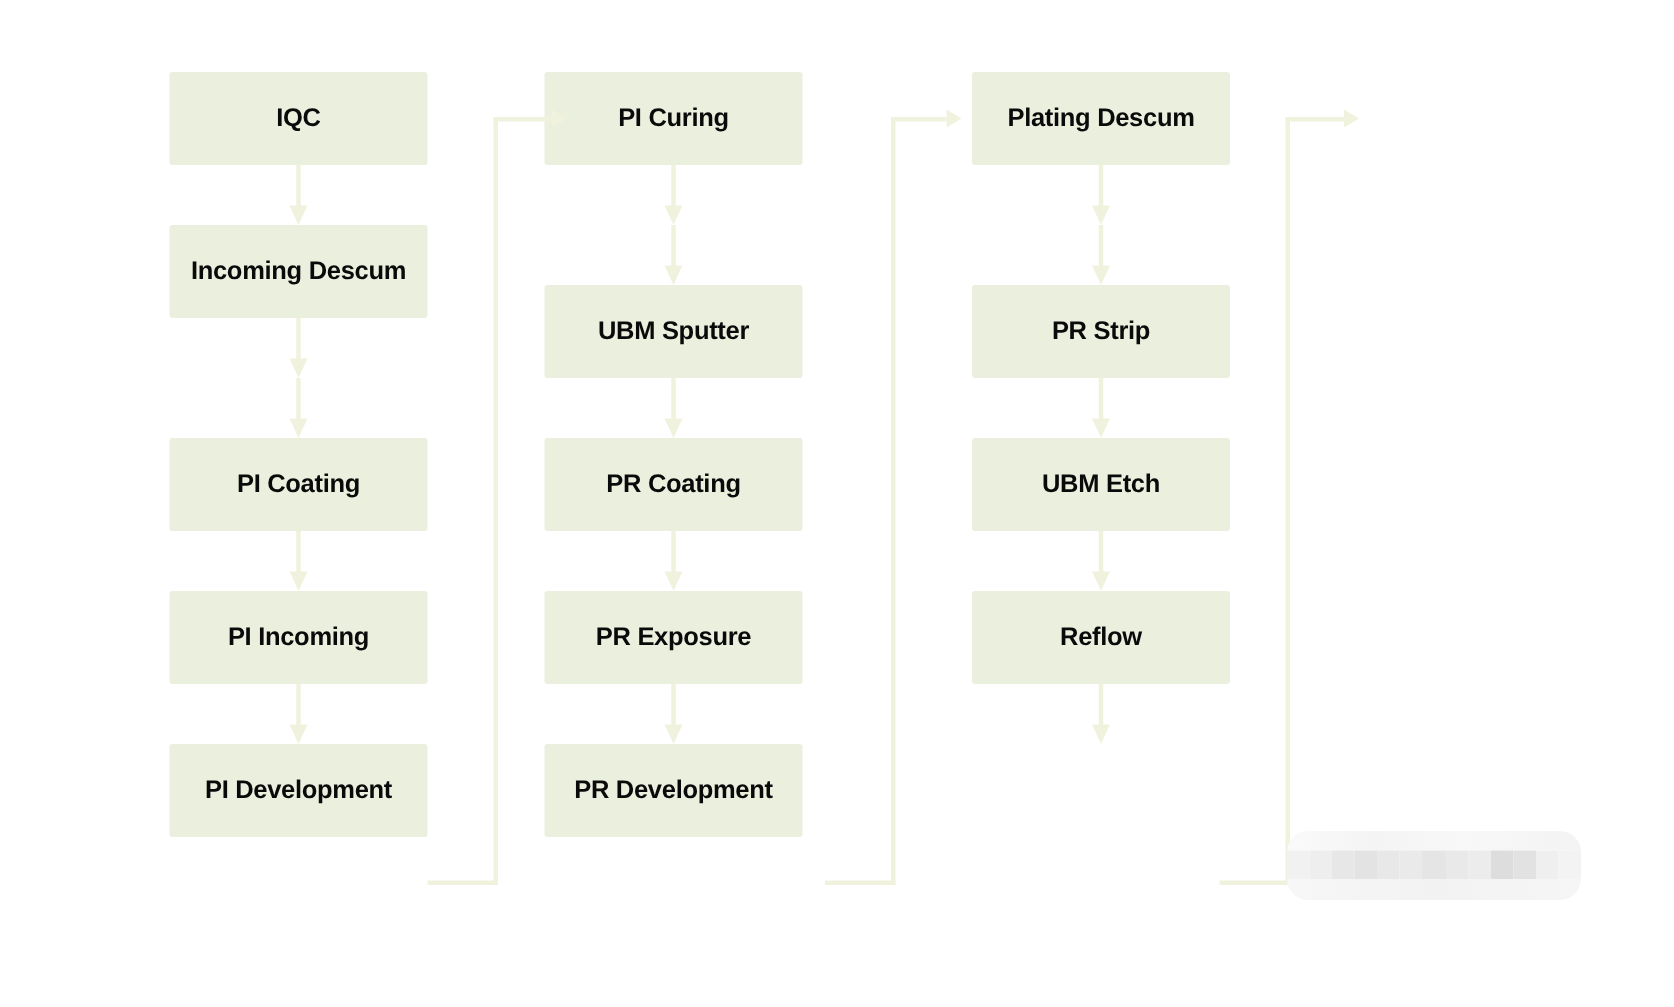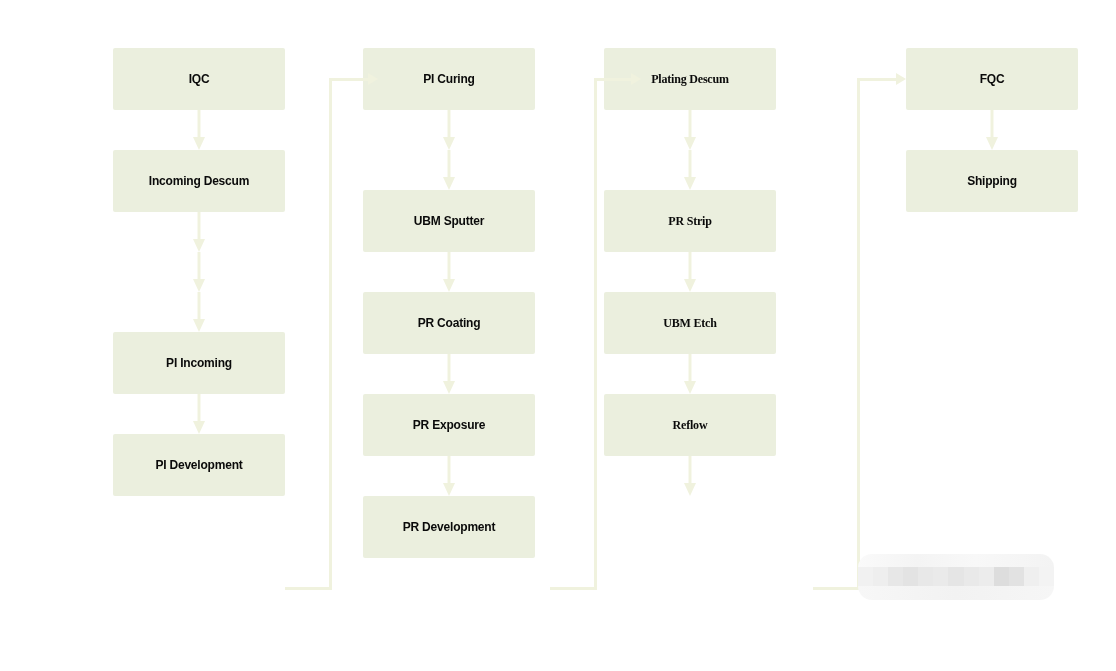--- a/index.html
+++ b/index.html
@@ -18,31 +18,31 @@
   }
   .col{
     position:absolute;
     top:48px;
     width:172px;
     display:flex;
     flex-direction:column;
   }
   .col-1{left:113px;}
   .col-2{left:363px;}
-  .col-3{left:604px;font-family:Liberation Serif, serif;}
+  .col-3{left:648px;}
   .col-4{left:906px;}
   .box{
     height:62px;
     background:var(--box-fill);
     border-radius:2px;
     display:flex;
     align-items:center;
     justify-content:center;
     font-weight:bold;
-    font-size:12px;
+    font-size:17px;
     color:var(--text);
     letter-spacing:-0.2px;
     text-align:center;
   }
   .varrow{
     height:40px;
     display:flex;
     align-items:flex-start;
     justify-content:center;
   }
@@ -121,20 +121,21 @@
           <line x1="8" y1="0" x2="8" y2="29" stroke-width="3"></line>
           <path d="M2 27 L14 27 L8 40 Z"></path>
         </svg>
       </div>
     <div class="varrow">
         <svg width="16" height="40" viewBox="0 0 16 40">
           <line x1="8" y1="0" x2="8" y2="29" stroke-width="3"></line>
           <path d="M2 27 L14 27 L8 40 Z"></path>
         </svg>
       </div>
+    <div class="box">PI Coating</div>
     <div class="varrow">
         <svg width="16" height="40" viewBox="0 0 16 40">
           <line x1="8" y1="0" x2="8" y2="29" stroke-width="3"></line>
           <path d="M2 27 L14 27 L8 40 Z"></path>
         </svg>
       </div>
     <div class="box">PI Incoming</div>
     <div class="varrow">
         <svg width="16" height="40" viewBox="0 0 16 40">
           <line x1="8" y1="0" x2="8" y2="29" stroke-width="3"></line>
@@ -212,30 +213,20 @@
       </div>
     <div class="box">Reflow</div>
     <div class="varrow">
         <svg width="16" height="40" viewBox="0 0 16 40">
           <line x1="8" y1="0" x2="8" y2="29" stroke-width="3"></line>
           <path d="M2 27 L14 27 L8 40 Z"></path>
         </svg>
       </div>
   </div>
 
-  <div class="col col-4">
-    <div class="box">FQC</div>
-    <div class="varrow">
-        <svg width="16" height="40" viewBox="0 0 16 40">
-          <line x1="8" y1="0" x2="8" y2="29" stroke-width="3"></line>
-          <path d="M2 27 L14 27 L8 40 Z"></path>
-        </svg>
-      </div>
-    <div class="box">Shipping</div>
-  </div>
 
   <div class="seg c1-bottom"></div>
   <div class="seg c1-vert"></div>
   <div class="seg c1-top"></div>
   <div class="arrow-right c1-head"></div>
 
   <div class="seg c2-bottom"></div>
   <div class="seg c2-vert"></div>
   <div class="seg c2-top"></div>
   <div class="arrow-right c2-head"></div>

